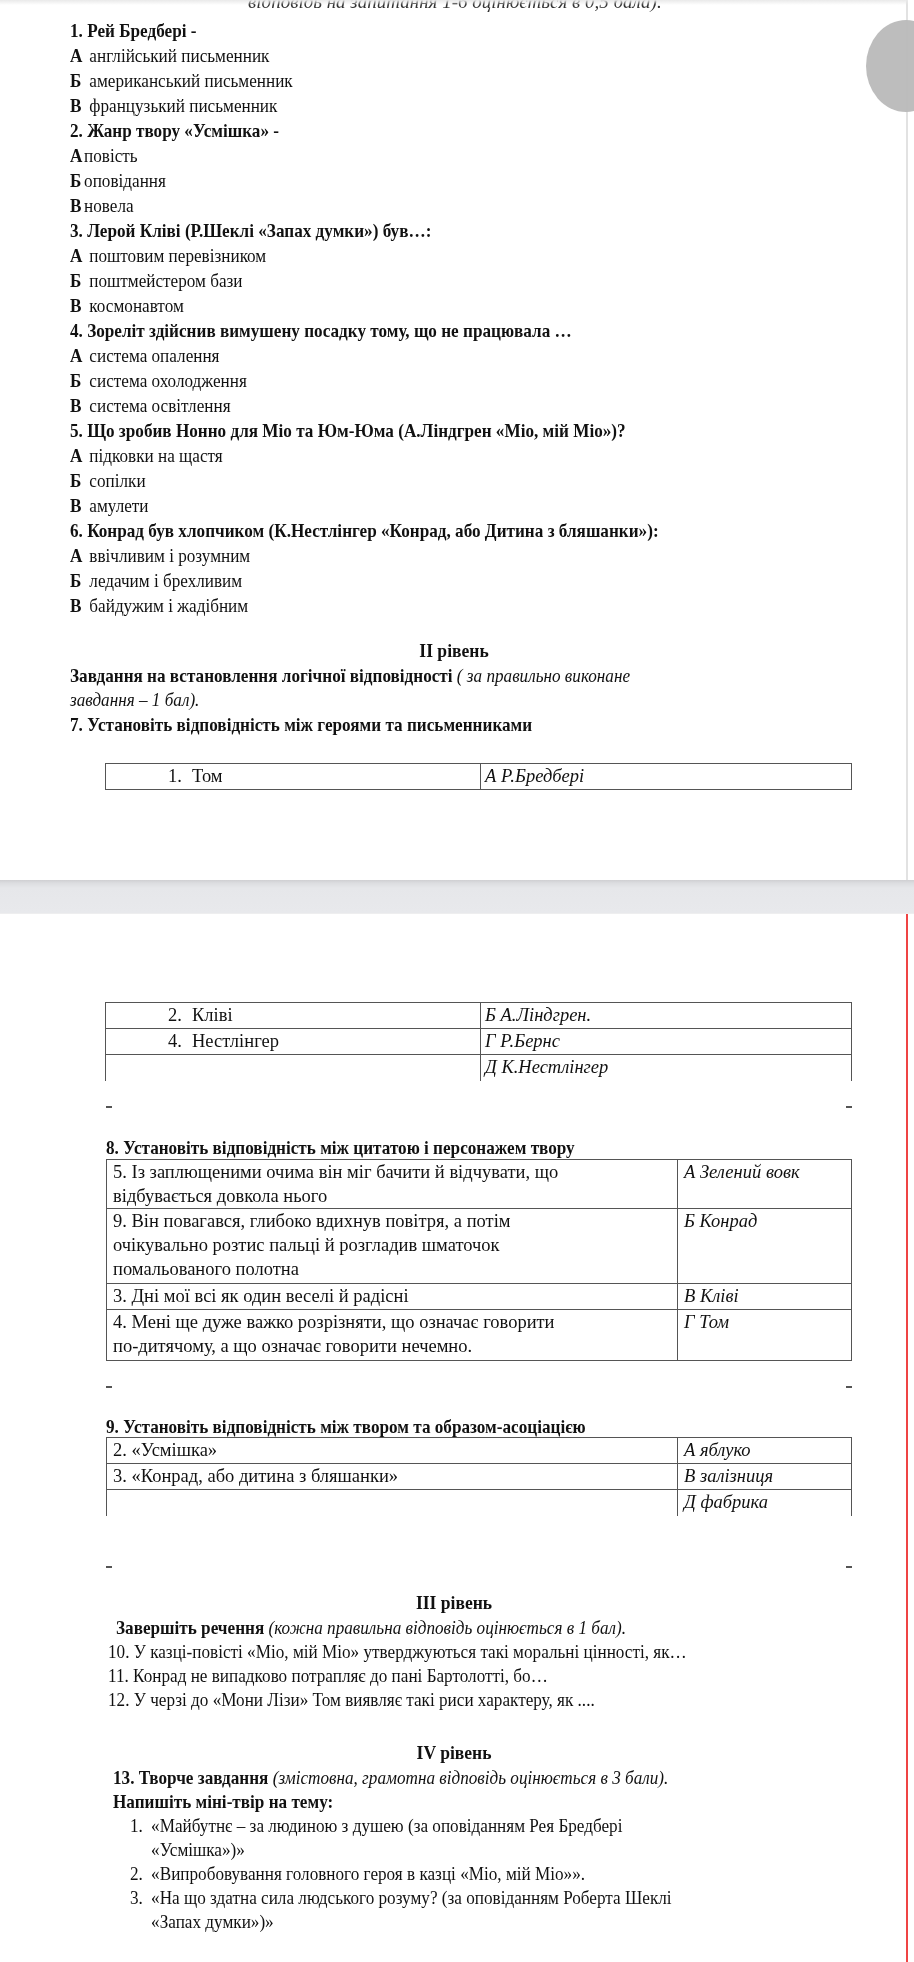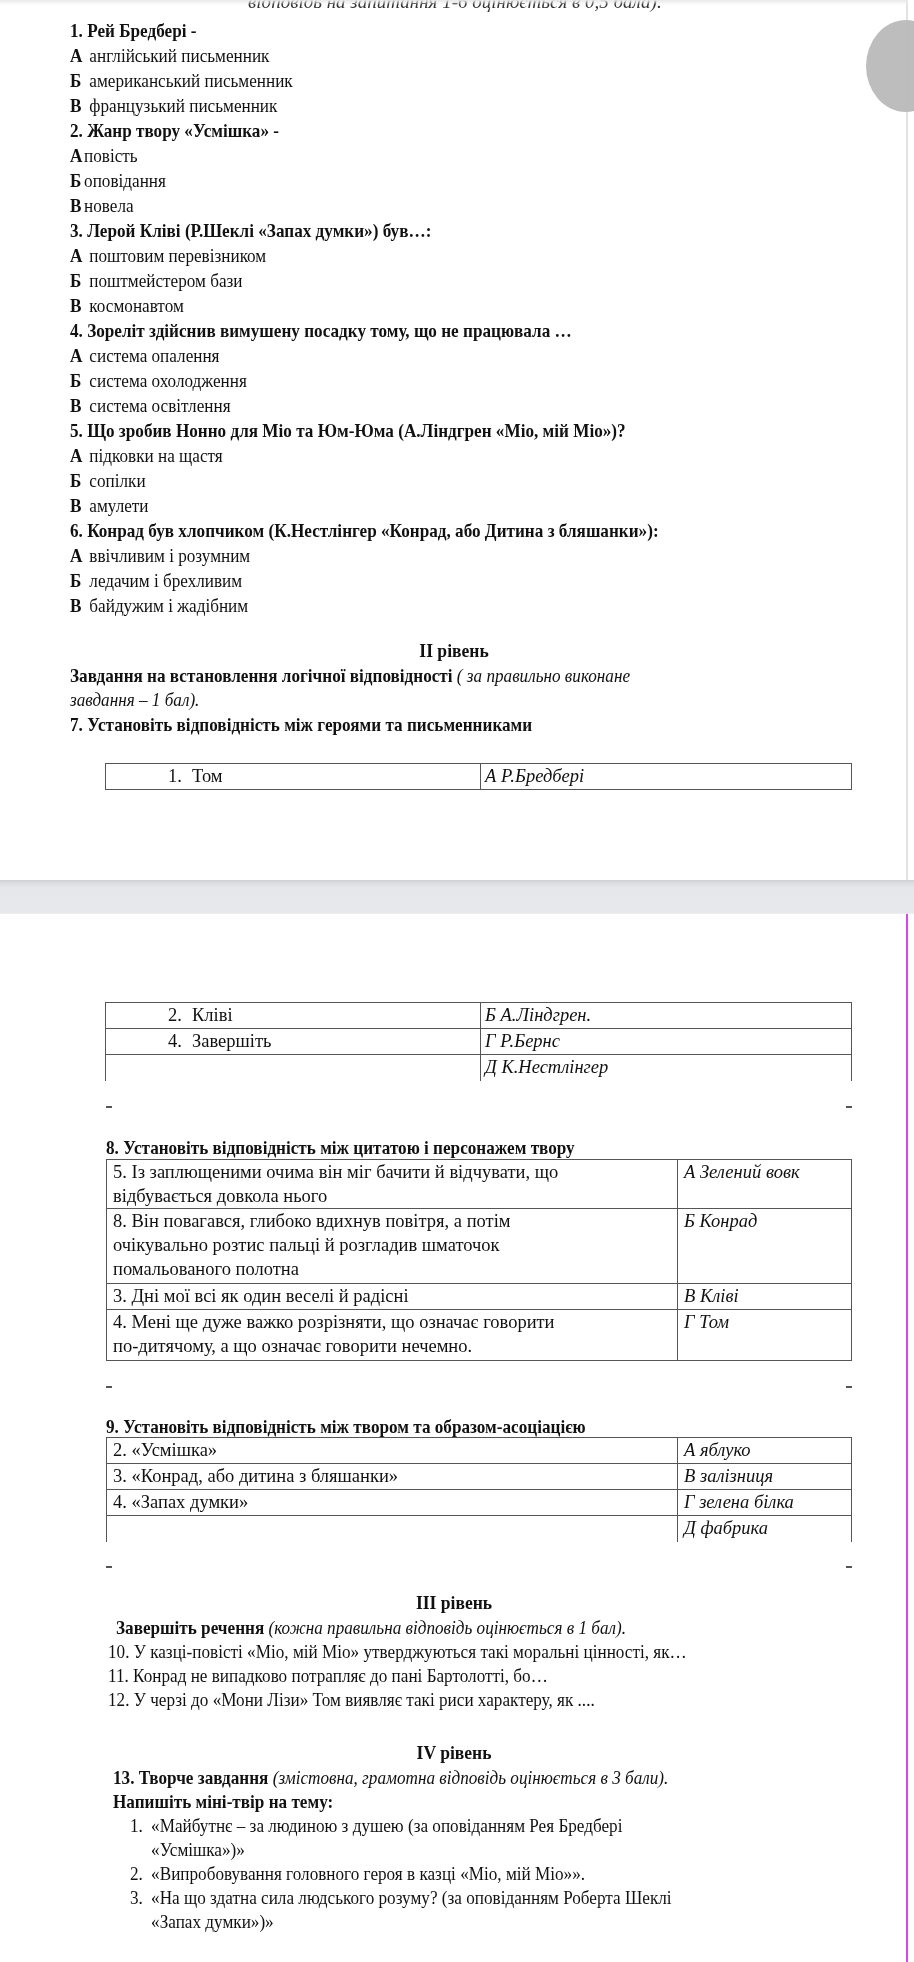--- a/index.html
+++ b/index.html
@@ -1,21 +1,21 @@
 <!DOCTYPE html>
 <html><head>
 <meta charset="utf-8">
 <style>
   * { box-sizing: border-box; margin: 0; padding: 0; }
   html, body { width: 914px; height: 1962px; background: #ffffff; overflow: hidden; }
   body { position: relative; font-family: "Liberation Serif", serif; color: #111; }
 
   .page { position: absolute; left: 0; width: 908px; background: #fff; }
   .page1 { top: 0; height: 880px; border-right: 2px solid #e2e2e2; }
-  .page2 { top: 914px; height: 1048px; border-right: 2px solid #d946ef; }
+  .page2 { top: 914px; height: 1048px; border-right: 2px solid #ef4444; }
   .gap { position: absolute; left: 0; top: 880px; width: 914px; height: 34px;
          background: linear-gradient(#cfcfd2 0, #dcdde0 3px, #e6e7ea 8px, #e8e9ec 100%);
          border-bottom: 1px solid #eeeeef; }
 
   .cut-line { position: absolute; top: -9px; left: 248px; font-style: italic; font-size: 19px;
               color: #333; white-space: nowrap; }
   .top-shadow { position: absolute; left: 0; top: 0; width: 908px; height: 5px;
                 background: linear-gradient(#e9e9e9, rgba(255,255,255,0)); }
 
   .scroll-thumb { position: absolute; right: -40px; top: 20px; width: 80px; height: 92px;
@@ -108,21 +108,21 @@
 <div class="gap"></div>
 
 <div class="page page2">
   <table class="match t7" style="left:105px; top:88px; width:747px;">
     <tbody>
         <tr style="height:26px">
       <td class="l" style="width:375px"><span class="num">2.</span><span>Кліві</span></td>
       <td class="r">Б А.Ліндгрен.</td>
     </tr>
     <tr style="height:26px">
-      <td class="l"><span class="num">4.</span><span>Завершіть</span></td>
+      <td class="l"><span class="num">4.</span><span>Нестлінгер</span></td>
       <td class="r">Г Р.Бернс</td>
     </tr>
     <tr class="last" style="height:26px">
       <td class="l"><span class="num"></span><span></span></td>
       <td class="r">Д К.Нестлінгер</td>
     </tr>
   </tbody>
     </table>
   <div class="corner" style="left:106px; top:192px"></div>
   <div class="corner" style="left:846px; top:192px"></div>
@@ -132,21 +132,21 @@
     <tbody>
         <tr style="height:49px">
       <td style="width:571px">
             <div>5. Із заплющеними очима він міг бачити й відчувати, що</div>
             <div>відбувається довкола нього</div>
           </td>
       <td class="r">А Зелений вовк</td>
     </tr>
     <tr style="height:75px">
       <td>
-            <div>8. Він повагався, глибоко вдихнув повітря, а потім</div>
+            <div>9. Він повагався, глибоко вдихнув повітря, а потім</div>
             <div>очікувально розтис пальці й розгладив шматочок</div>
             <div>помальованого полотна</div>
           </td>
       <td class="r">Б Конрад</td>
     </tr>
     <tr style="height:26px">
       <td>
             <div>3. Дні мої всі як один веселі й радісні</div>
           </td>
       <td class="r">В Кліві</td>
@@ -166,24 +166,20 @@
   <div class="line q" style="top:500px; left:106px">9. Установіть відповідність між твором та образом-асоціацією</div>
   <table class="match t9" style="left:106px; top:523px; width:746px;">
     <tbody>
         <tr style="height:26px">
       <td style="width:571px">2. «Усмішка»</td>
       <td class="r">А яблуко</td>
     </tr>
     <tr style="height:26px">
       <td>3. «Конрад, або дитина з бляшанки»</td>
       <td class="r">В залізниця</td>
-    </tr>
-    <tr style="height:26px">
-      <td>4. «Запах думки»</td>
-      <td class="r">Г зелена білка</td>
     </tr>
     <tr class="last" style="height:26px">
       <td></td>
       <td class="r">Д фабрика</td>
     </tr>
   </tbody>
     </table>
   <div class="corner" style="left:106px; top:652px"></div>
   <div class="corner" style="left:846px; top:652px"></div>
 

